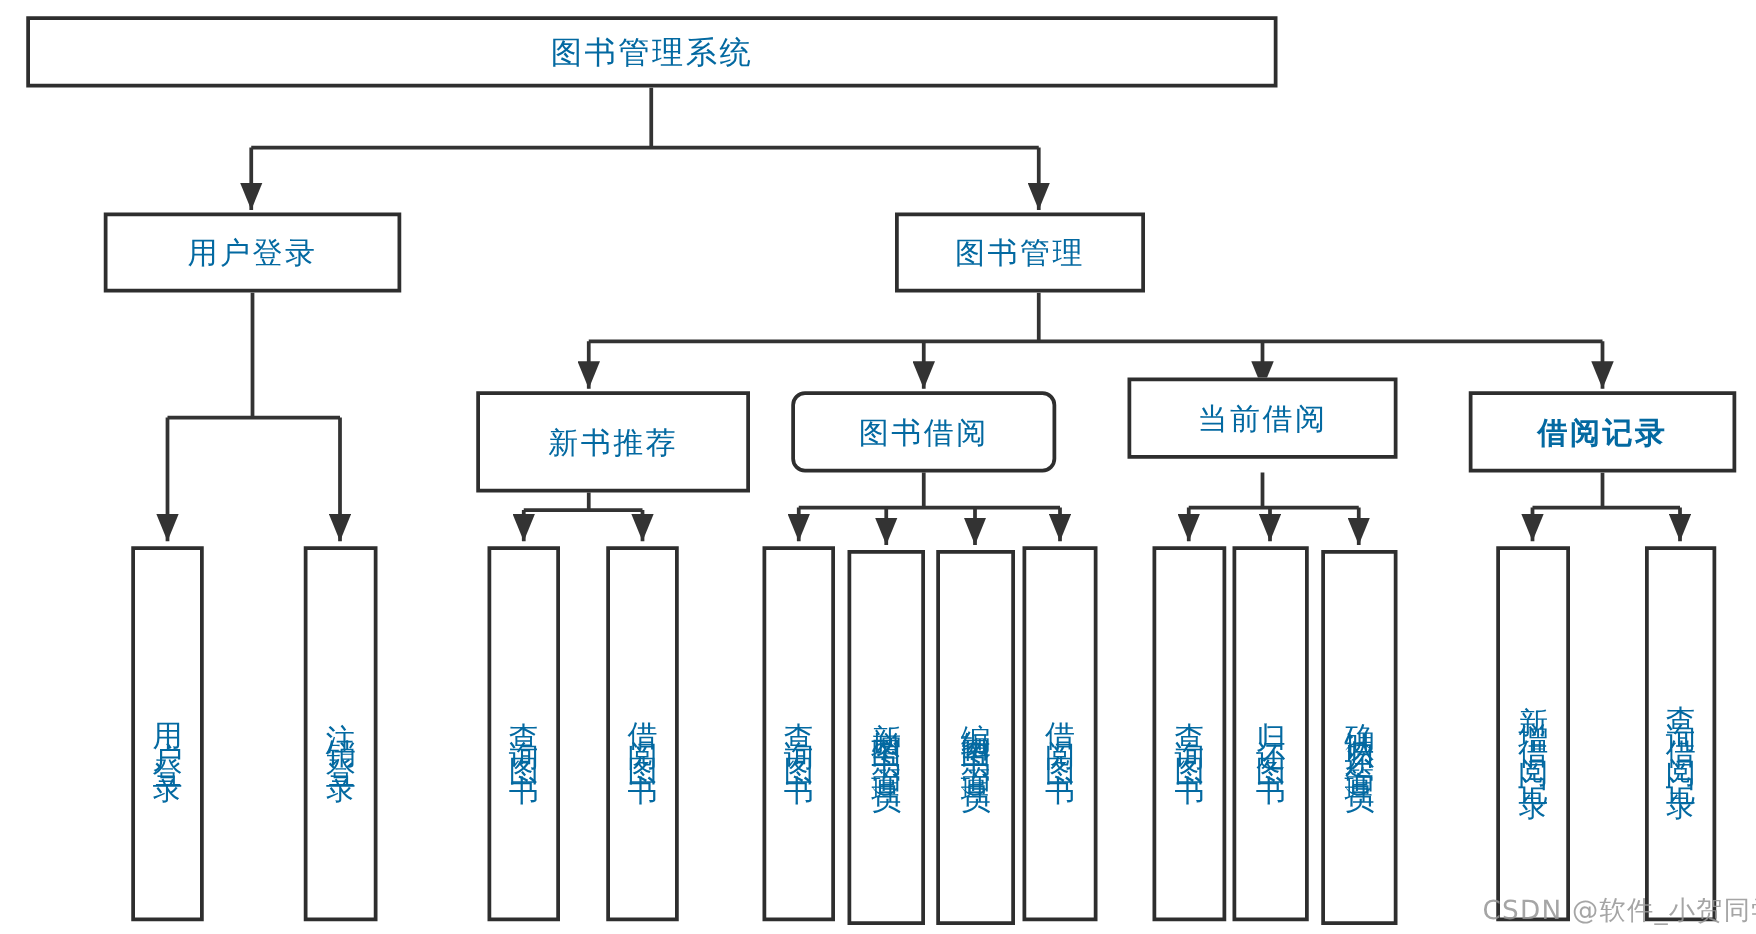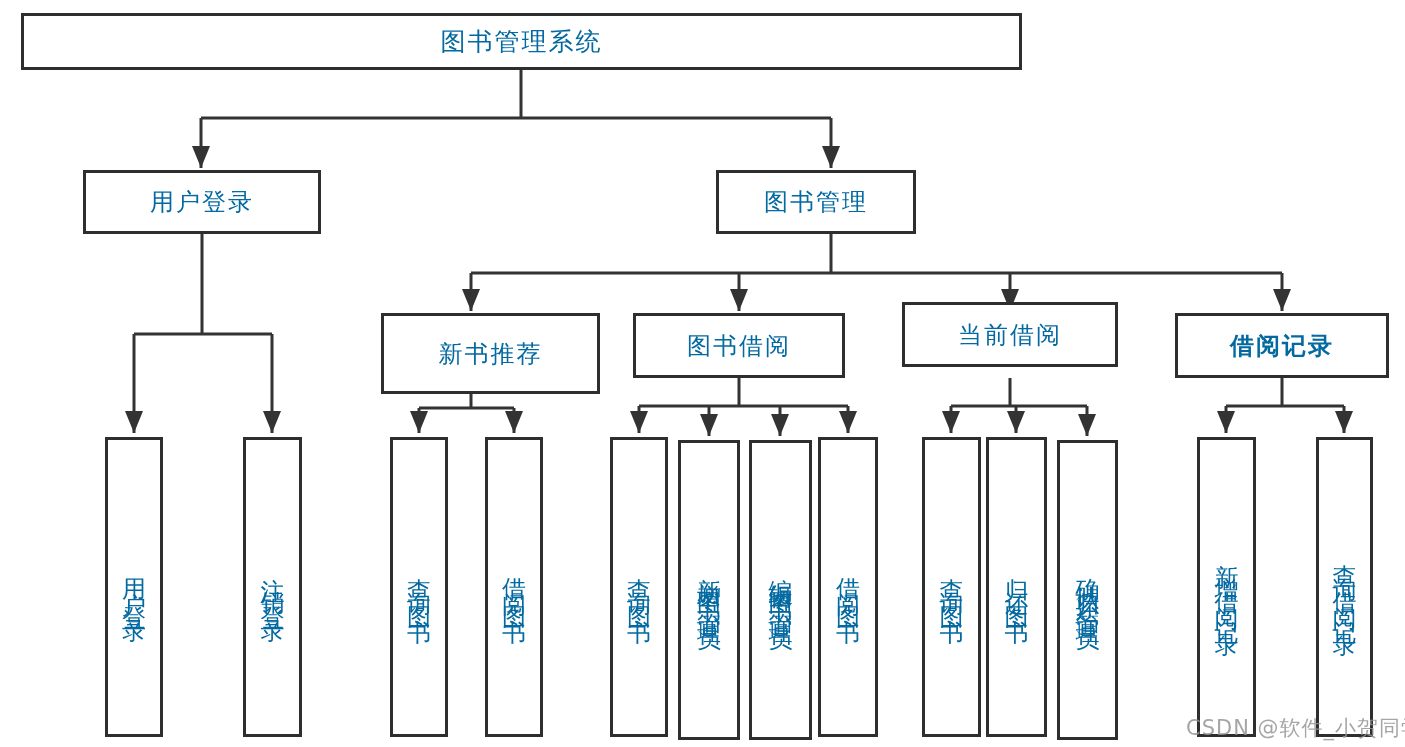--- a/index.html
+++ b/index.html
@@ -120,21 +120,21 @@
   <div class="node hbox" style="left:83px; top:170px; width:238px; height:64px;">
     <span>用户登录</span>
   </div>
   <div class="node hbox" style="left:716px; top:170px; width:200px; height:64px;">
     <span>图书管理</span>
   </div>
 
   <div class="node hbox" style="left:345px; top:313px; width:219px; height:81px;margin-left:36px;">
     <span>新书推荐</span>
   </div>
-  <div class="node hbox" style="left:633px; top:313px; width:212px; height:65px;">
+  <div class="node hbox" style="left:633px; top:313px; width:212px; height:65px;border-radius:11px;">
     <span>图书借阅</span>
   </div>
   <div class="node hbox" style="left:902px; top:302px; width:216px; height:65px;">
     <span>当前借阅</span>
   </div>
   <div class="node hbox" style="left:1175px; top:313px; width:214px; height:65px;font-weight:bold;">
     <span>借阅记录</span>
   </div>
 
   <div class="node vbox" style="left:105px; top:437px; width:58px; height:300px;">

